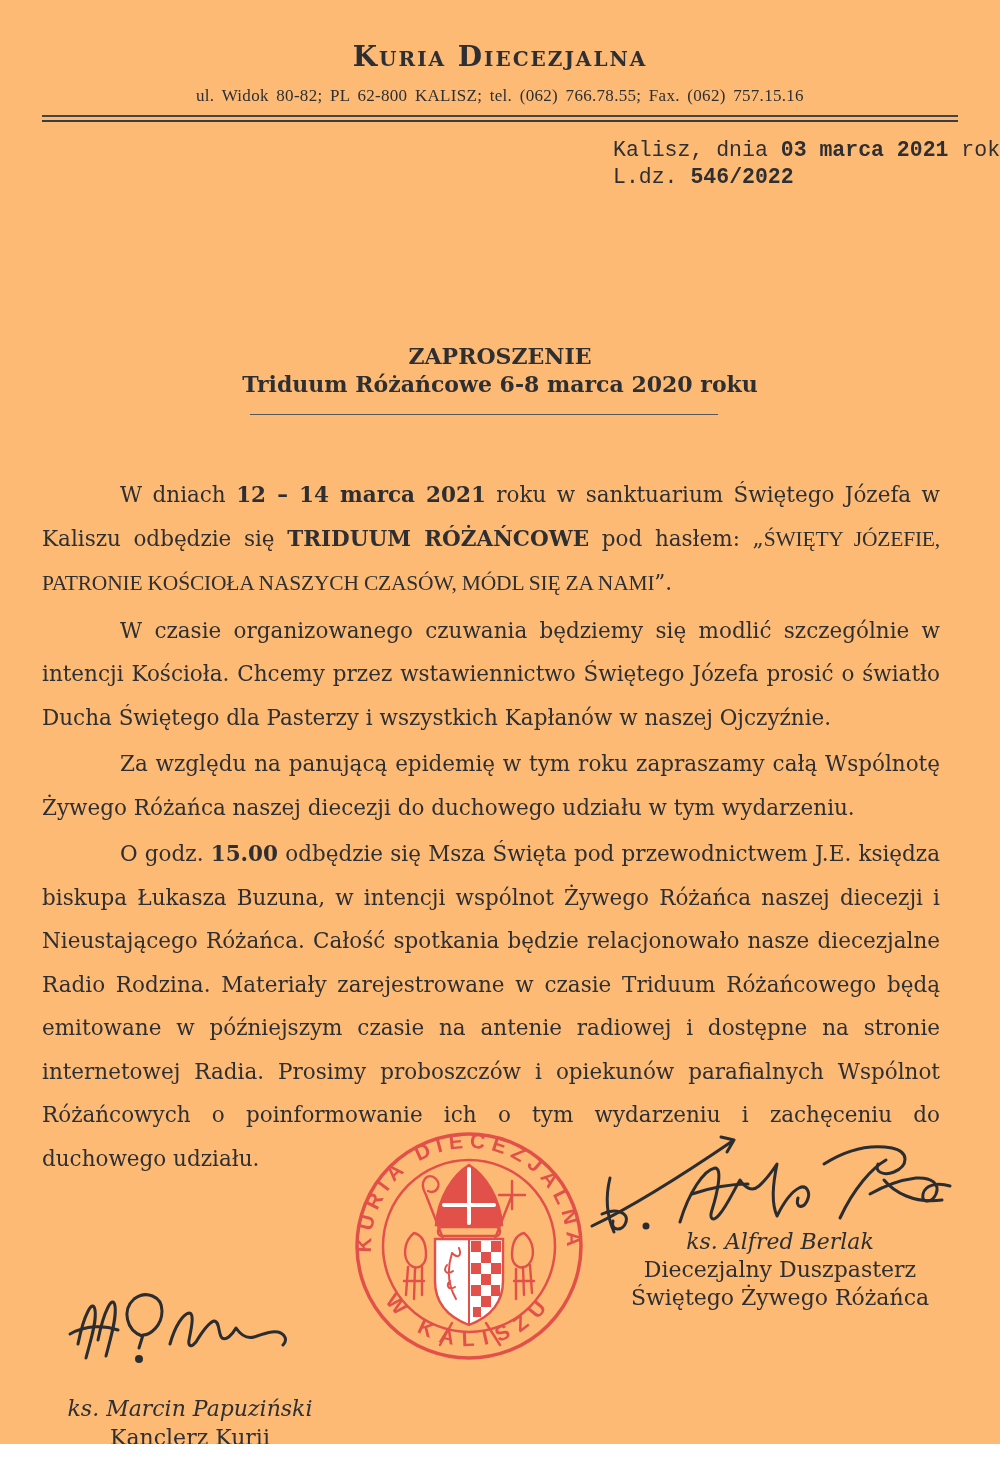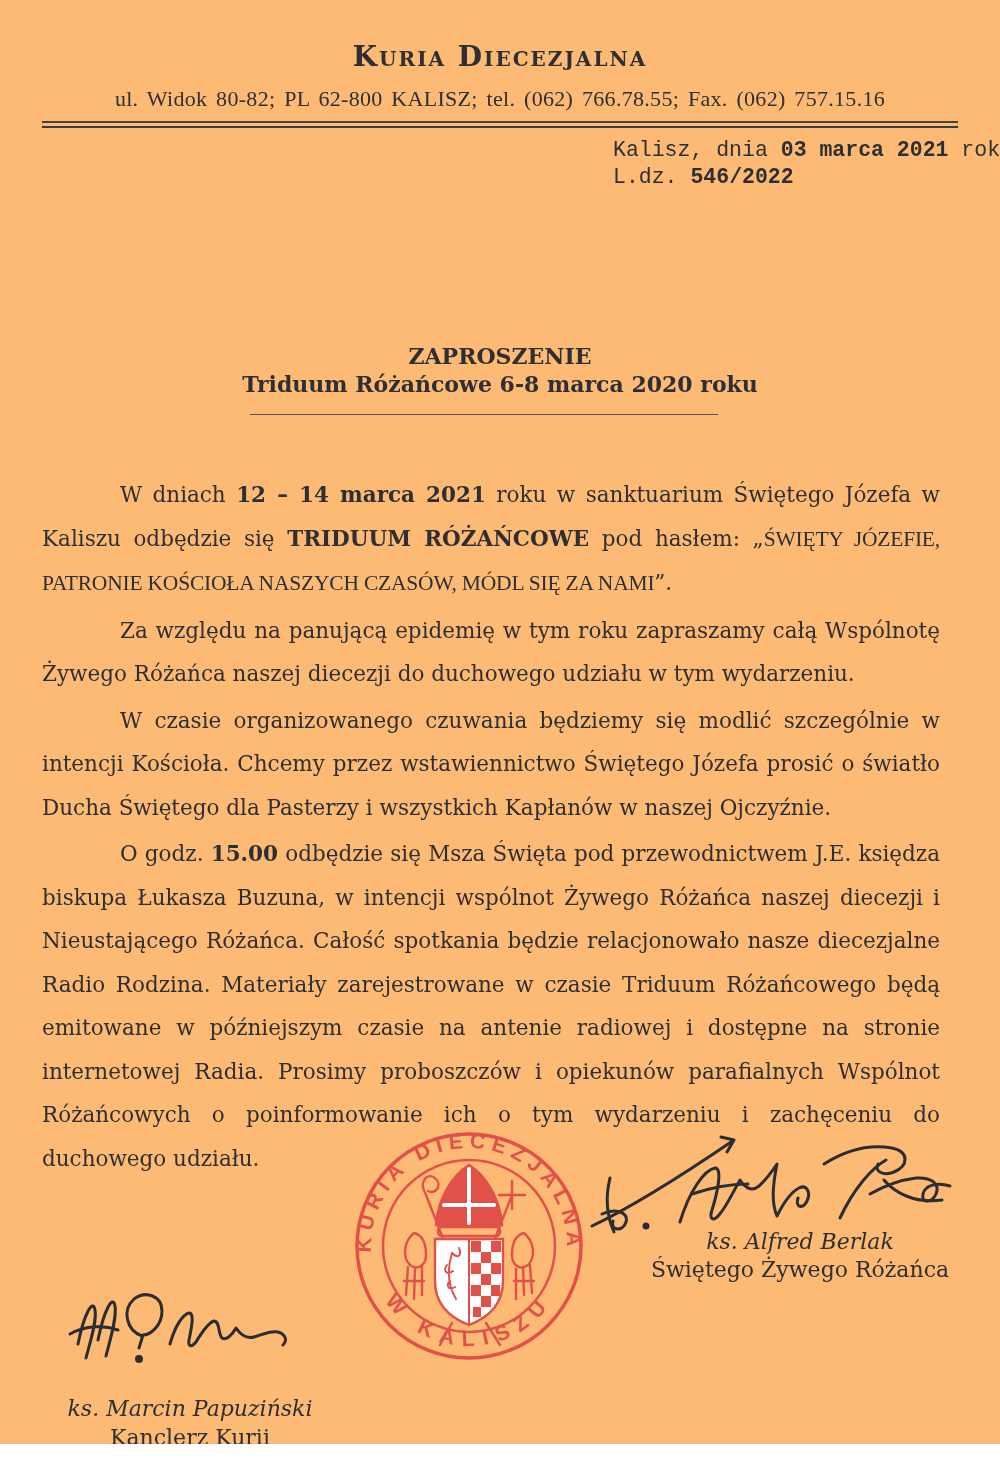--- a/index.html
+++ b/index.html
@@ -17,21 +17,21 @@
     text-align:center;
     font-variant:small-caps;
     font-weight:bold;
     font-size:28px;
     letter-spacing:2px;
   }
   .address-line{
     margin-top:13px;
     text-align:center;
     font-family:"Liberation Serif", serif;
-    font-size:22px;
+    font-size:17px;
     letter-spacing:0.3px;
     word-spacing:3px;
   }
   .double-rule{
     margin:9px 42px 0 42px;
     height:3px;
     border-top:2px solid #43454a;
     border-bottom:2px solid #3a3c40;
   }
   .date-block{
@@ -67,21 +67,21 @@
     line-height:43.5px;
     text-align:justify;
   }
   .body-text p{margin:0 16px 3px 0;text-indent:78px;}
   .caps{font-family:"Liberation Serif", serif;letter-spacing:-0.2px;}
   
   .stamp{position:absolute;left:352px;top:1126px;width:234px;height:240px;}
   .sig-right{position:absolute;left:588px;top:1122px;width:378px;height:112px;}
   .sig-left{position:absolute;left:62px;top:1282px;width:248px;height:92px;}
   .signer-right{
-    position:absolute;left:640px;top:1228px;width:320px;
+    position:absolute;left:620px;top:1228px;width:320px;
     text-align:center;font-size:22px;line-height:28px;
   }
   .signer-left{
     position:absolute;left:60px;top:1394px;width:260px;
     text-align:center;font-size:22px;line-height:29px;
   }
   .it{font-style:italic;}
   .stamp-text{
     font-family:"Liberation Sans", sans-serif;
     font-size:21px;
@@ -106,22 +106,22 @@
   </div>
 
   <div class="title-block">
     <div>ZAPROSZENIE</div>
     <div>Triduum Różańcowe 6-8 marca 2020 roku</div>
   </div>
   <div class="title-underline"></div>
 
   <div class="body-text">
     <p><span>W dniach </span><span class="b">12 – 14 marca 2021</span><span> roku w sanktuarium Świętego Józefa w Kaliszu odbędzie się </span><span class="b">TRIDUUM RÓŻAŃCOWE</span><span> pod hasłem: „</span><span class="caps">ŚWIĘTY JÓZEFIE, PATRONIE KOŚCIOŁA NASZYCH CZASÓW, MÓDL SIĘ ZA NAMI</span><span>”.</span></p>
+    <p>W czasie organizowanego czuwania będziemy się modlić szczególnie w intencji Kościoła. Chcemy przez wstawiennictwo Świętego Józefa prosić o światło Ducha Świętego dla Pasterzy i wszystkich Kapłanów w naszej Ojczyźnie.</p>
     <p>Za względu na panującą epidemię w tym roku zapraszamy całą Wspólnotę Żywego Różańca naszej diecezji do duchowego udziału w tym wydarzeniu.</p>
-    <p>W czasie organizowanego czuwania będziemy się modlić szczególnie w intencji Kościoła. Chcemy przez wstawiennictwo Świętego Józefa prosić o światło Ducha Świętego dla Pasterzy i wszystkich Kapłanów w naszej Ojczyźnie.</p>
     <p><span>O godz. </span><span class="b">15.00</span><span> odbędzie się Msza Święta pod przewodnictwem J.E. księdza biskupa Łukasza Buzuna, w intencji wspólnot Żywego Różańca naszej diecezji i Nieustającego Różańca. Całość spotkania będzie relacjonowało nasze diecezjalne Radio Rodzina. Materiały zarejestrowane w czasie Triduum Różańcowego będą emitowane w późniejszym czasie na antenie radiowej i dostępne na stronie internetowej Radia. Prosimy proboszczów i opiekunów parafialnych Wspólnot Różańcowych o poinformowanie ich o tym wydarzeniu i zachęceniu do duchowego udziału.</span></p>
   </div>
 
   <svg class="stamp" viewBox="0 0 234 234">
     <g fill="none" stroke="#e2504a" stroke-width="3">
       <circle cx="117" cy="117" r="112" stroke-width="3.5"></circle>
       <circle cx="117" cy="117" r="86" stroke-width="2.5"></circle>
     </g>
     <defs>
       <path id="arcTop" d="M 19 117 A 98 98 0 0 1 215 117"></path>
@@ -182,20 +182,21 @@
       <path d="M104 72 C 122 66 142 62 160 62"></path>
       <path d="M236 42 C 258 28 282 22 304 26 C 322 30 320 44 306 50 C 296 54 286 50 290 42"></path>
       <path d="M252 96 C 266 66 284 46 298 38"></path>
       <path d="M282 72 C 296 64 312 58 328 56 C 344 55 352 62 348 72 C 344 81 333 82 335 72 C 337 63 349 60 362 64"></path>
       <path d="M296 58 C 306 70 326 82 354 78"></path>
     </g>
   </svg>
 
   <div class="signer-right">
     <div class="it">ks. Alfred Berlak</div>
+    <div>Diecezjalny Duszpasterz</div>
     <div>Świętego Żywego Różańca</div>
   </div>
 
   <svg class="sig-left" viewBox="0 0 248 92">
     <g fill="none" stroke="#2b2d31" stroke-width="3" stroke-linecap="round" stroke-linejoin="round">
       <path d="M16 62 C 22 32 31 16 33 28 C 35 40 28 60 24 76"></path>
       <path d="M36 58 C 42 28 51 12 53 24 C 55 36 48 58 44 74"></path>
       <path d="M8 52 C 24 43 42 43 56 48"></path>
       <path d="M80 54 C 64 48 60 28 72 17 C 84 8 100 14 100 29 C 100 44 88 53 81 53 L 77 66"></path>
       <circle cx="77" cy="77" r="2.5" fill="#2b2d31"></circle>

